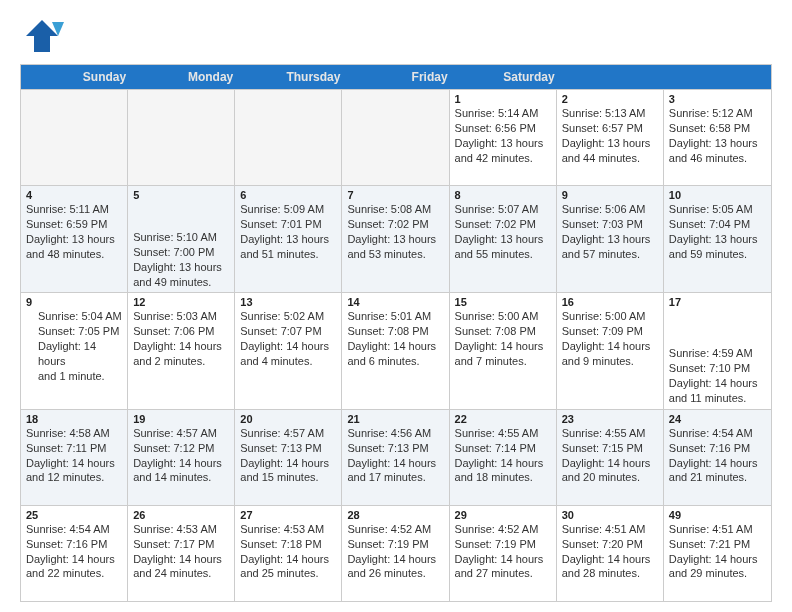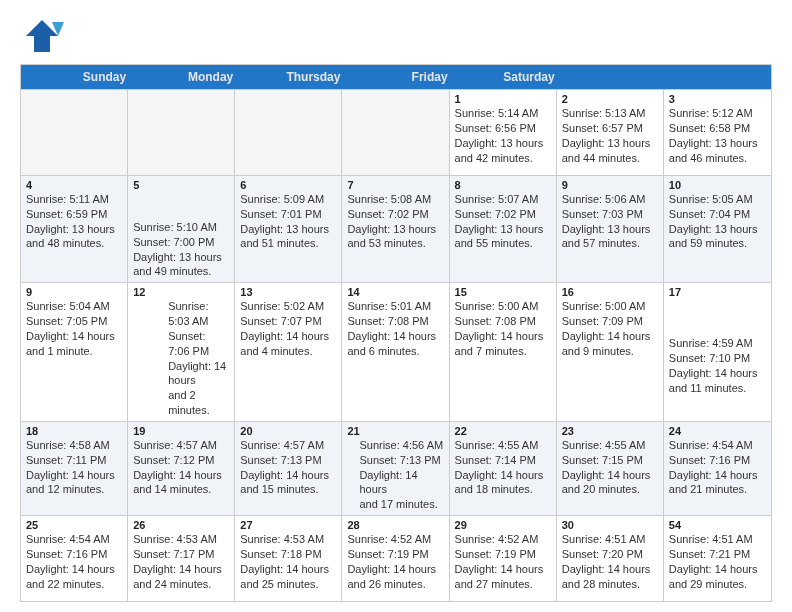--- a/index.html
+++ b/index.html
@@ -227,28 +227,28 @@
             <div class="day-number">10</div>
             <div class="cell-info" style="white-space: pre-line;">Sunrise: 5:05 AM
 Sunset: 7:04 PM
 Daylight: 13 hours
 and 59 minutes.</div>
           </div>
         </div>
         <div class="cal-row">
           <div class="cal-cell">
             <div class="day-number">9</div>
-            <div class="cell-info" style="white-space: pre-line;">Sunrise: 5:04 AM
+            <div class="cell-info" style="white-space: pre-line; margin-left: 12px;">Sunrise: 5:04 AM
 Sunset: 7:05 PM
 Daylight: 14 hours
 and 1 minute.</div>
           </div>
           <div class="cal-cell">
             <div class="day-number">12</div>
-            <div class="cell-info" style="white-space: pre-line; margin-left: 35px;">Sunrise: 5:03 AM
+            <div class="cell-info" style="white-space: pre-line;">Sunrise: 5:03 AM
 Sunset: 7:06 PM
 Daylight: 14 hours
 and 2 minutes.</div>
           </div>
           <div class="cal-cell">
             <div class="day-number">13</div>
             <div class="cell-info" style="white-space: pre-line;">Sunrise: 5:02 AM
 Sunset: 7:07 PM
 Daylight: 14 hours
 and 4 minutes.</div>
@@ -299,21 +299,21 @@
           </div>
           <div class="cal-cell alt-bg">
             <div class="day-number">20</div>
             <div class="cell-info" style="white-space: pre-line;">Sunrise: 4:57 AM
 Sunset: 7:13 PM
 Daylight: 14 hours
 and 15 minutes.</div>
           </div>
           <div class="cal-cell alt-bg">
             <div class="day-number">21</div>
-            <div class="cell-info" style="white-space: pre-line; margin-left: 12px;">Sunrise: 4:56 AM
+            <div class="cell-info" style="white-space: pre-line;">Sunrise: 4:56 AM
 Sunset: 7:13 PM
 Daylight: 14 hours
 and 17 minutes.</div>
           </div>
           <div class="cal-cell alt-bg">
             <div class="day-number">22</div>
             <div class="cell-info" style="white-space: pre-line;">Sunrise: 4:55 AM
 Sunset: 7:14 PM
 Daylight: 14 hours
 and 18 minutes.</div>
@@ -370,21 +370,21 @@
 and 27 minutes.</div>
           </div>
           <div class="cal-cell">
             <div class="day-number">30</div>
             <div class="cell-info" style="white-space: pre-line;">Sunrise: 4:51 AM
 Sunset: 7:20 PM
 Daylight: 14 hours
 and 28 minutes.</div>
           </div>
           <div class="cal-cell">
-            <div class="day-number">54</div>
+            <div class="day-number">49</div>
             <div class="cell-info" style="white-space: pre-line;">Sunrise: 4:51 AM
 Sunset: 7:21 PM
 Daylight: 14 hours
 and 29 minutes.</div>
           </div>
         </div>
       </div>
   </div>
 </div>
 

